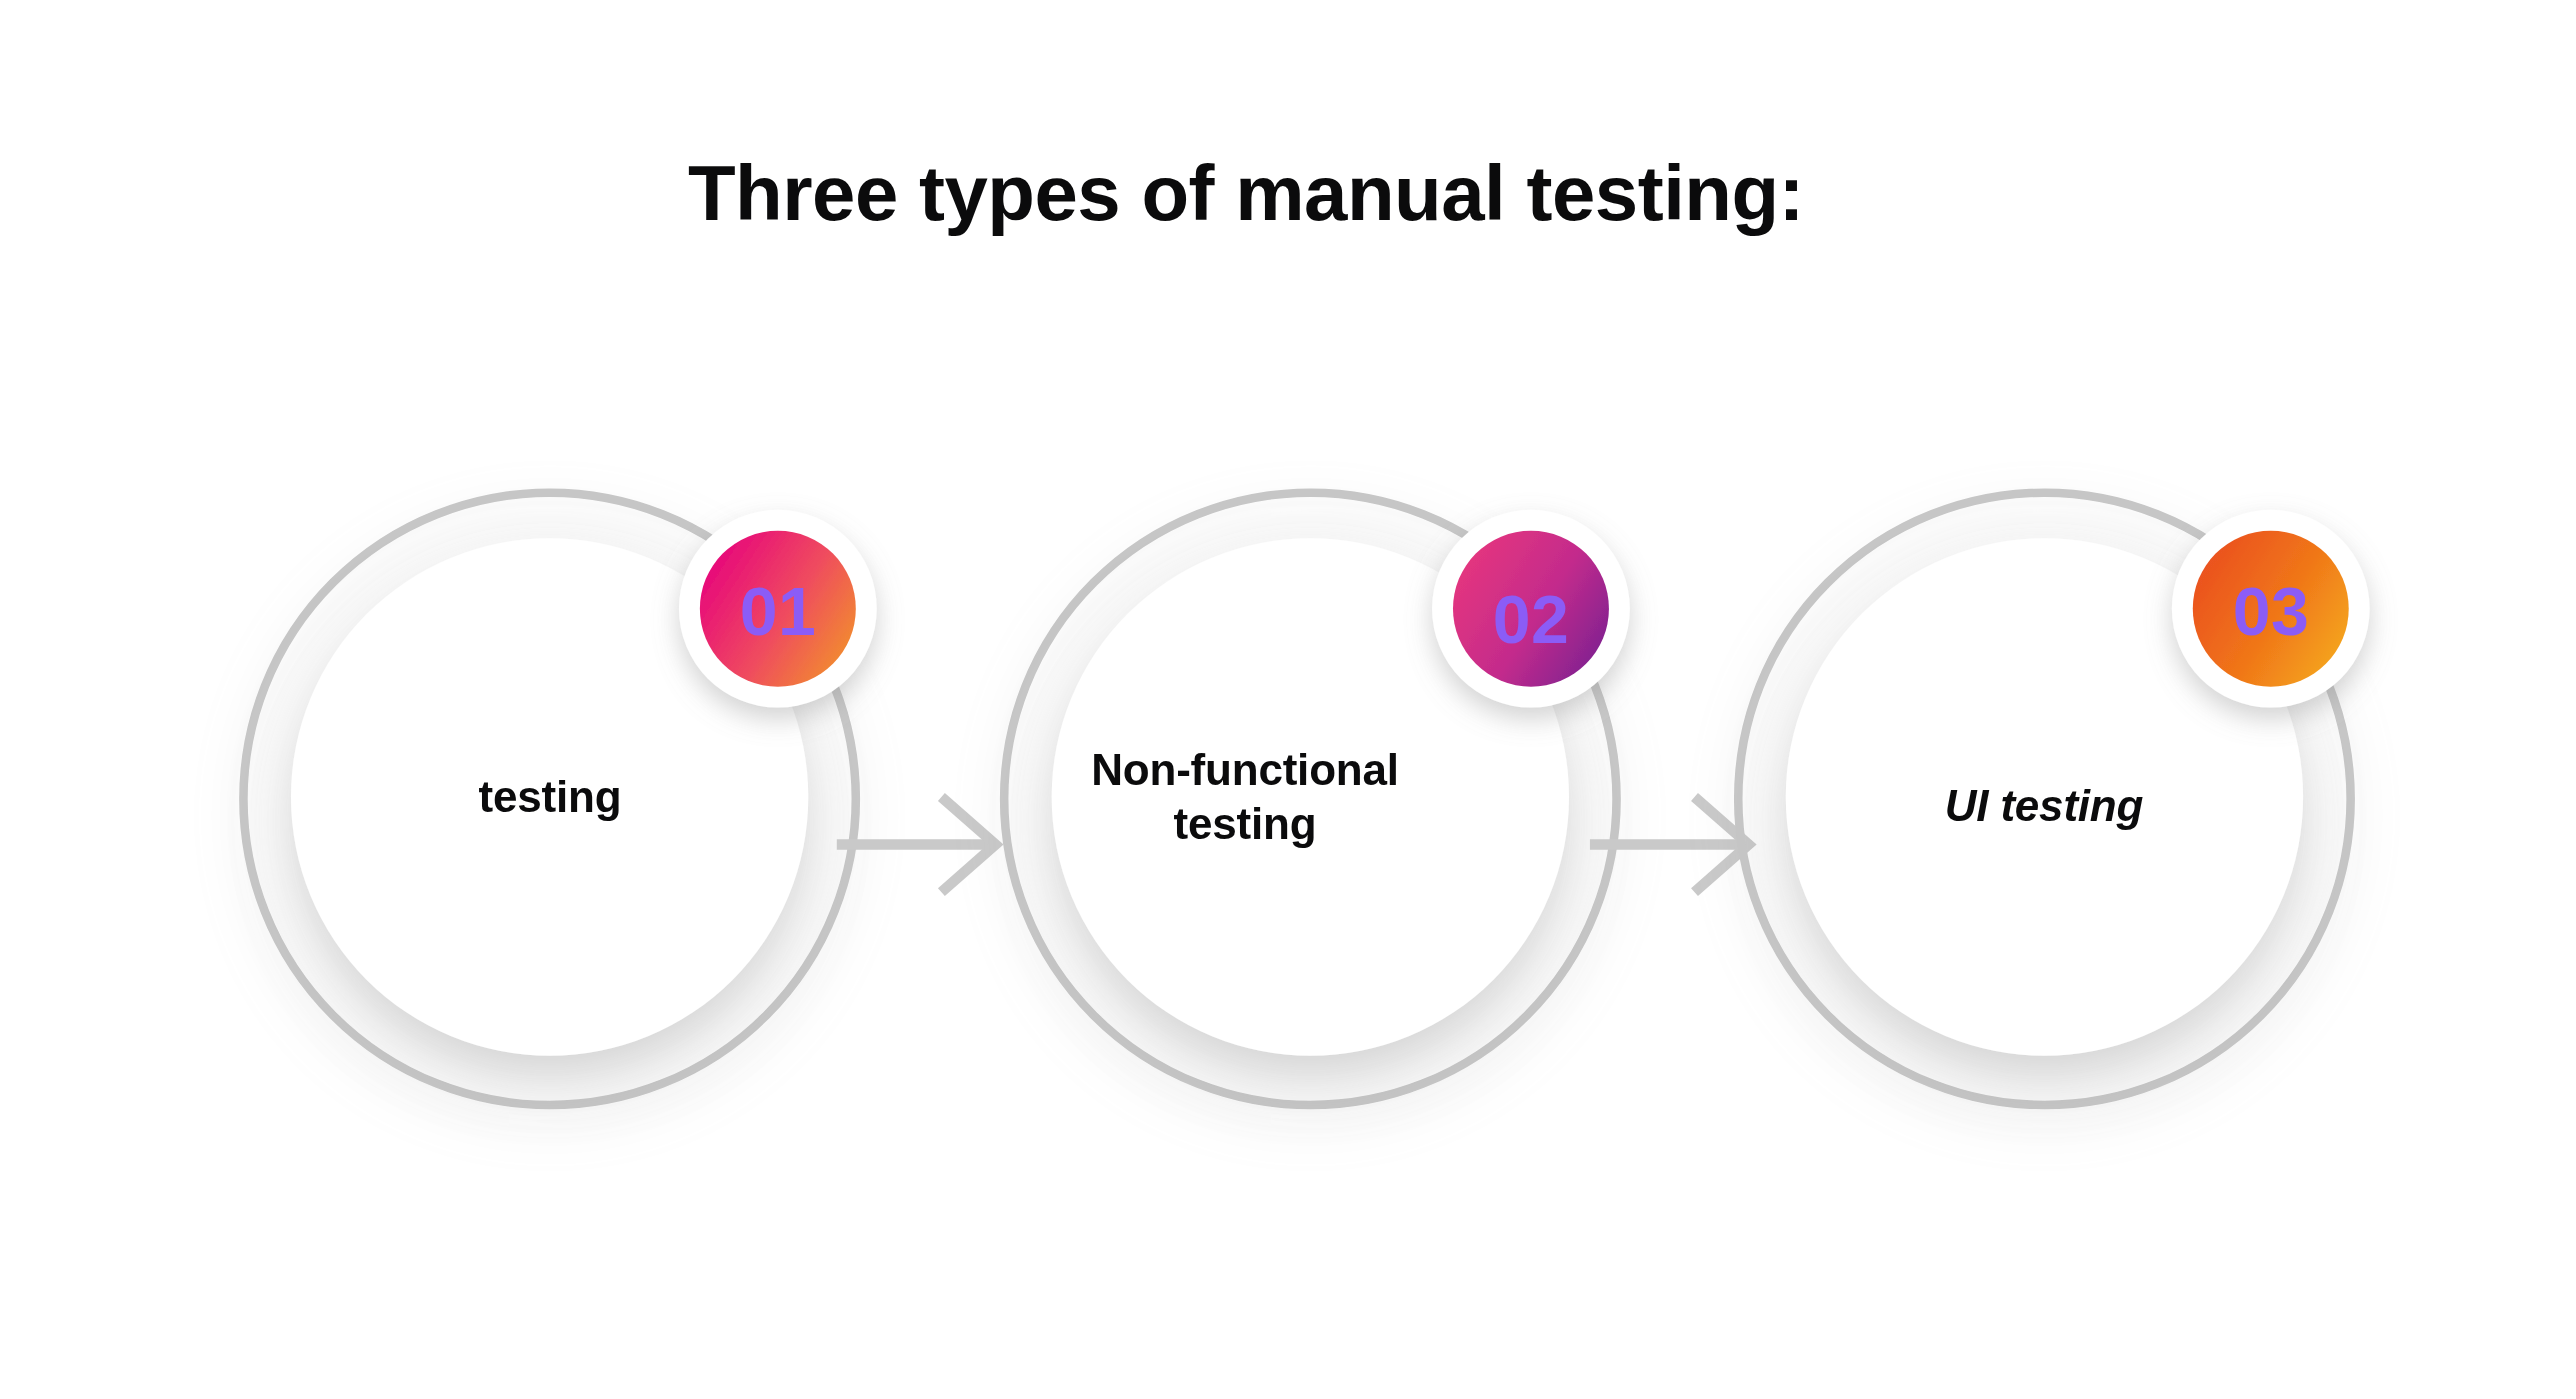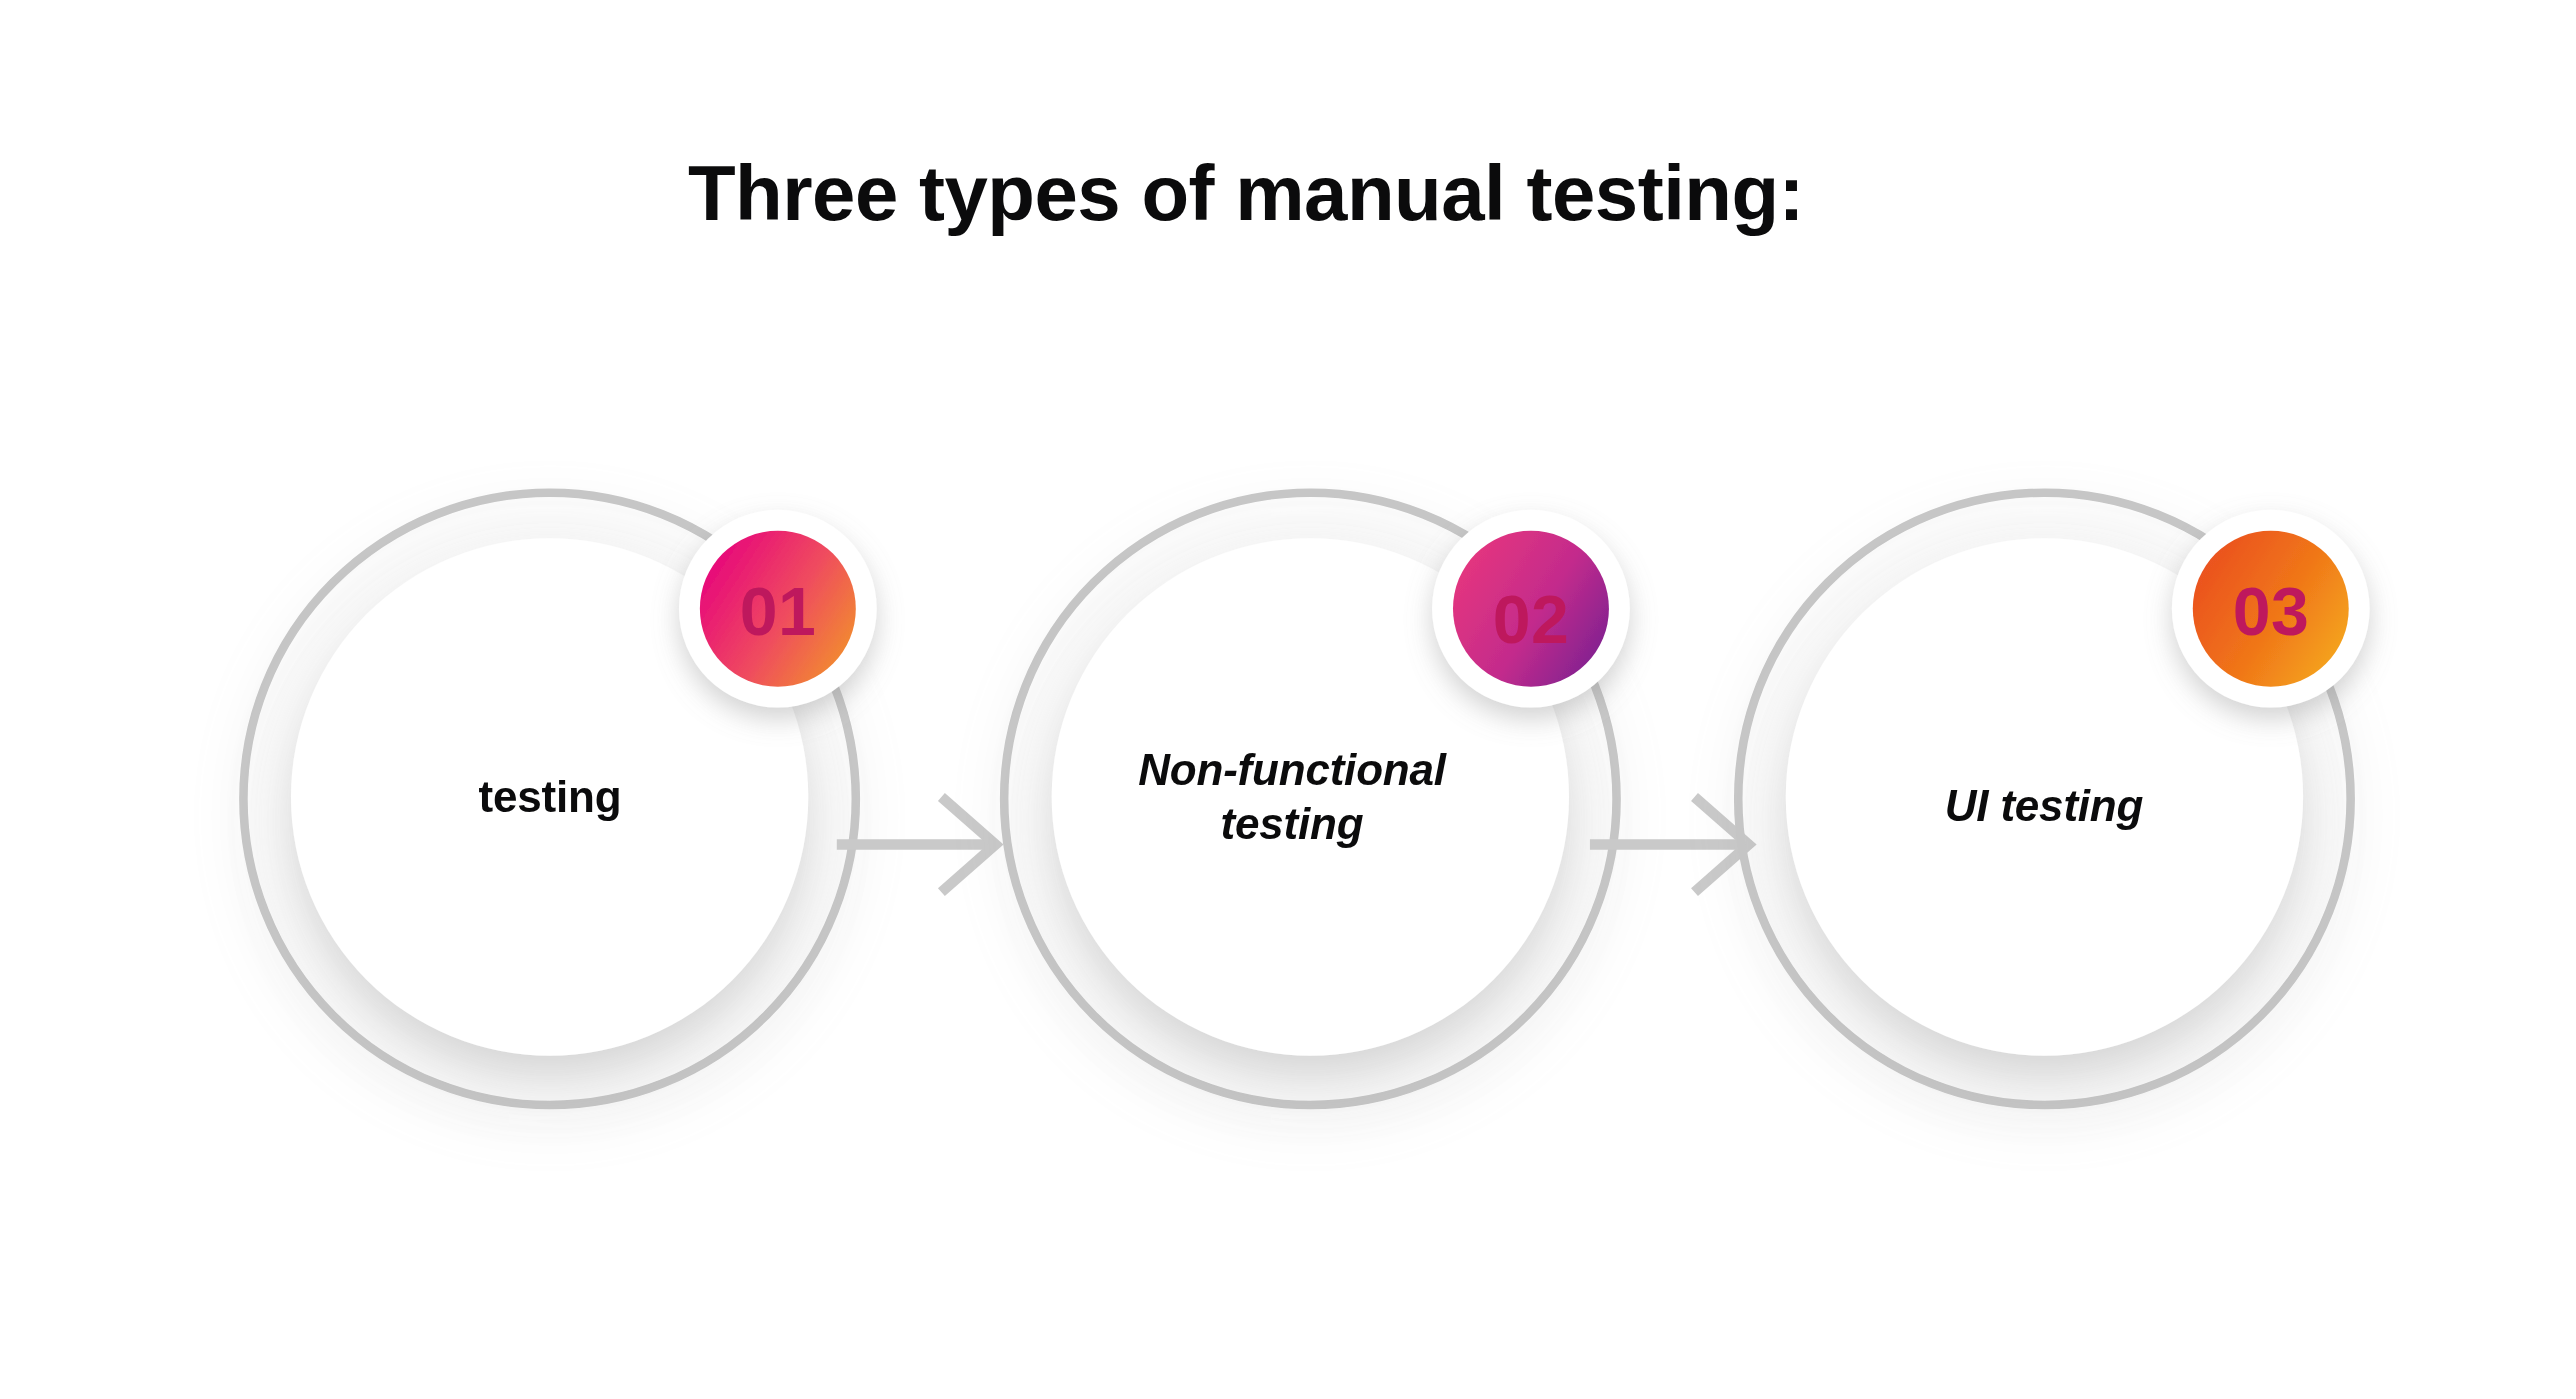--- a/index.html
+++ b/index.html
@@ -65,21 +65,21 @@
     pointer-events: none;
   }
 
   
   .badge-num {
     position: absolute;
     text-align: center;
     font-family: "Liberation Sans", sans-serif;
     font-size: 68px;
     font-weight: bold;
-    color: #be185d;
+    color: #8b5cf6;
     letter-spacing: 0.5px;
     line-height: 1;
     transform: translate(-50%, -50%);
     width: 209px;
     pointer-events: none;
   }
 </style>
 </head>
 <body>
 
@@ -173,21 +173,21 @@
   </svg>
 
   <div class="badge-num" style="left:778px; top:611px;">01</div>
   <div class="badge-num" style="left:1531px; top:619px;">02</div>
   <div class="badge-num" style="left:2271px; top:611px;">03</div>
 
   <div class="step-label" style="left:550px; top:797px;">
     <div>testing</div>
   </div>
 
-  <div class="step-label" style="left:1292px; top:797px;font-style:italic;">
+  <div class="step-label" style="left:1245px; top:797px;">
     <div>Non-functional</div>
     <div>testing</div>
   </div>
 
   <div class="step-label" style="left:2044px; top:806px;font-style:italic;">
     <div>UI testing</div>
   </div>
 
 </div>
 

